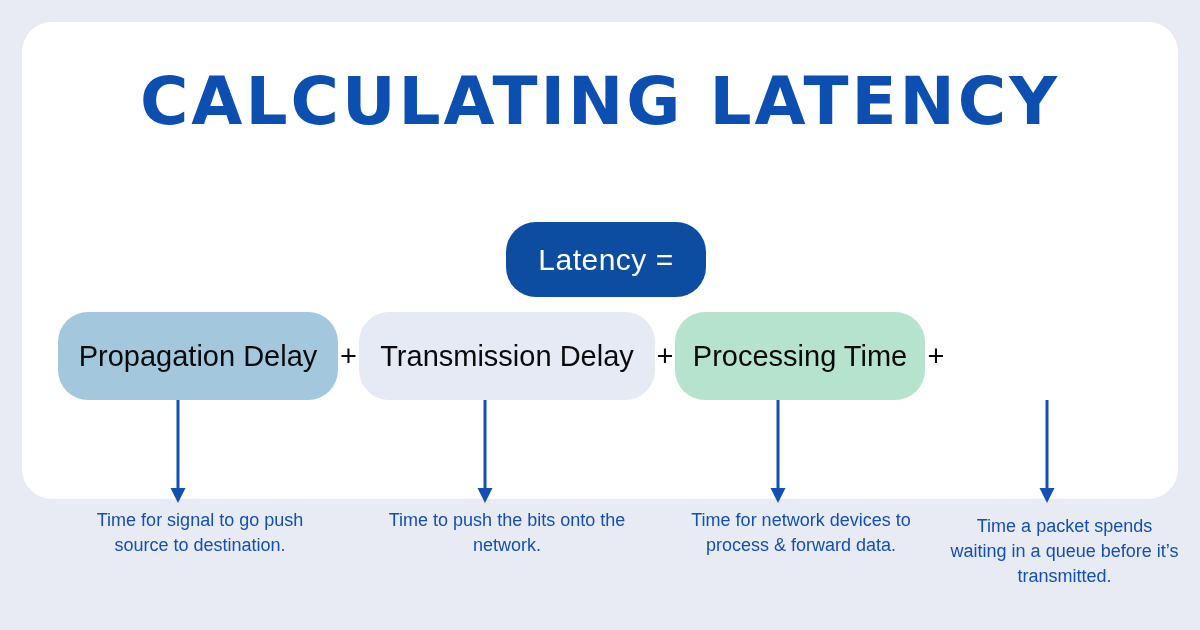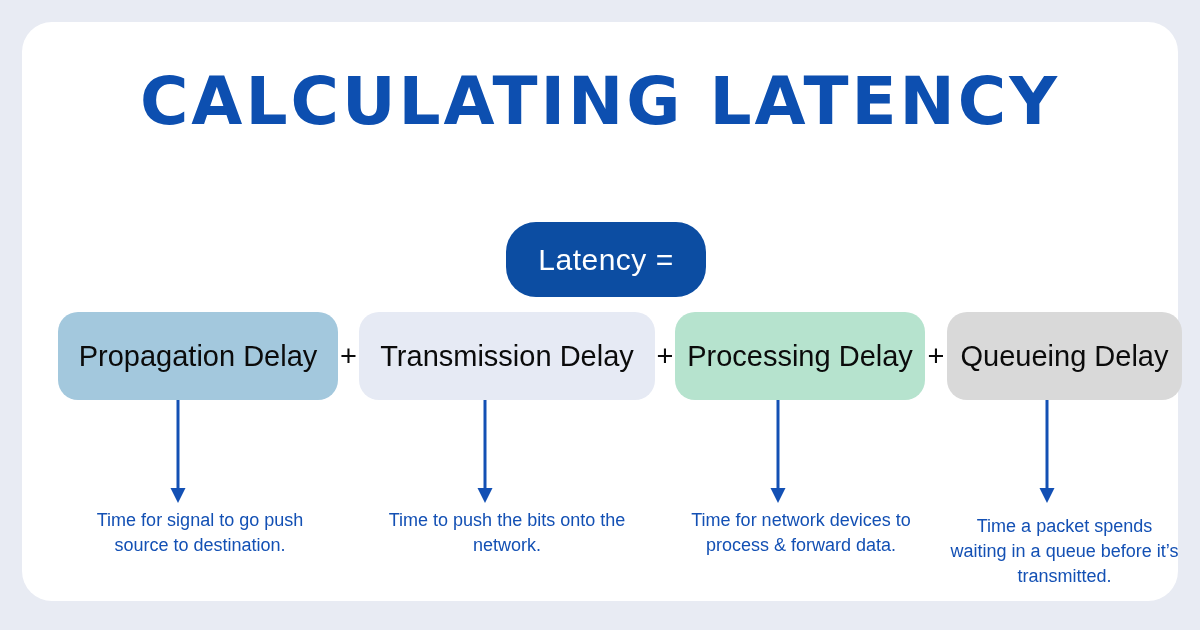--- a/index.html
+++ b/index.html
@@ -17,21 +17,21 @@
     position: relative;
     width: 1200px;
     height: 630px;
     background: #e8ebf3;
   }
   #card {
     position: absolute;
     left: 22px;
     top: 22px;
     width: 1156px;
-    height: 579px;
+    height: 477px;
     background: #ffffff;
     border-radius: 30px;
   }
 
   
   #title {
     position: absolute;
     left: 0;
     top: 40px;
     width: 1156px;
@@ -65,21 +65,21 @@
     font-family: "Liberation Sans", sans-serif;
     letter-spacing: 0.5px;
     white-space: nowrap;
   }
 
   
   .delay-box {
     position: absolute;
     top: 290px;
     height: 88px;
-    border-radius: 20px;
+    border-radius: 30px;
     display: flex;
     align-items: center;
     justify-content: center;
   }
   .delay-label {
     color: #0b0b0b;
     font-size: 29px;
     white-space: nowrap;
     font-family: "Liberation Sans", sans-serif;
   }
@@ -144,28 +144,25 @@
 
     <div class="plus-sign" id="plus-1">+</div>
 
     <div class="delay-box" id="box-transmission">
       <span class="delay-label">Transmission Delay</span>
     </div>
 
     <div class="plus-sign" id="plus-2">+</div>
 
     <div class="delay-box" id="box-processing">
-      <span class="delay-label">Processing Delay</span>
+      <span class="delay-label">Processing Time</span>
     </div>
 
     <div class="plus-sign" id="plus-3">+</div>
 
-    <div class="delay-box" id="box-queueing">
-      <span class="delay-label">Queueing Delay</span>
-    </div>
 
     <div class="arrow" style="left:147px;">
       <svg width="18" height="104" viewBox="0 0 18 104">
         <line x1="9" y1="0" x2="9" y2="90" stroke="#1350b4" stroke-width="3"></line>
         <polygon points="9,103 1.5,88 16.5,88" fill="#1350b4"></polygon>
       </svg>
     </div>
 
     <div class="arrow" style="left:454px;">
       <svg width="18" height="104" viewBox="0 0 18 104">

